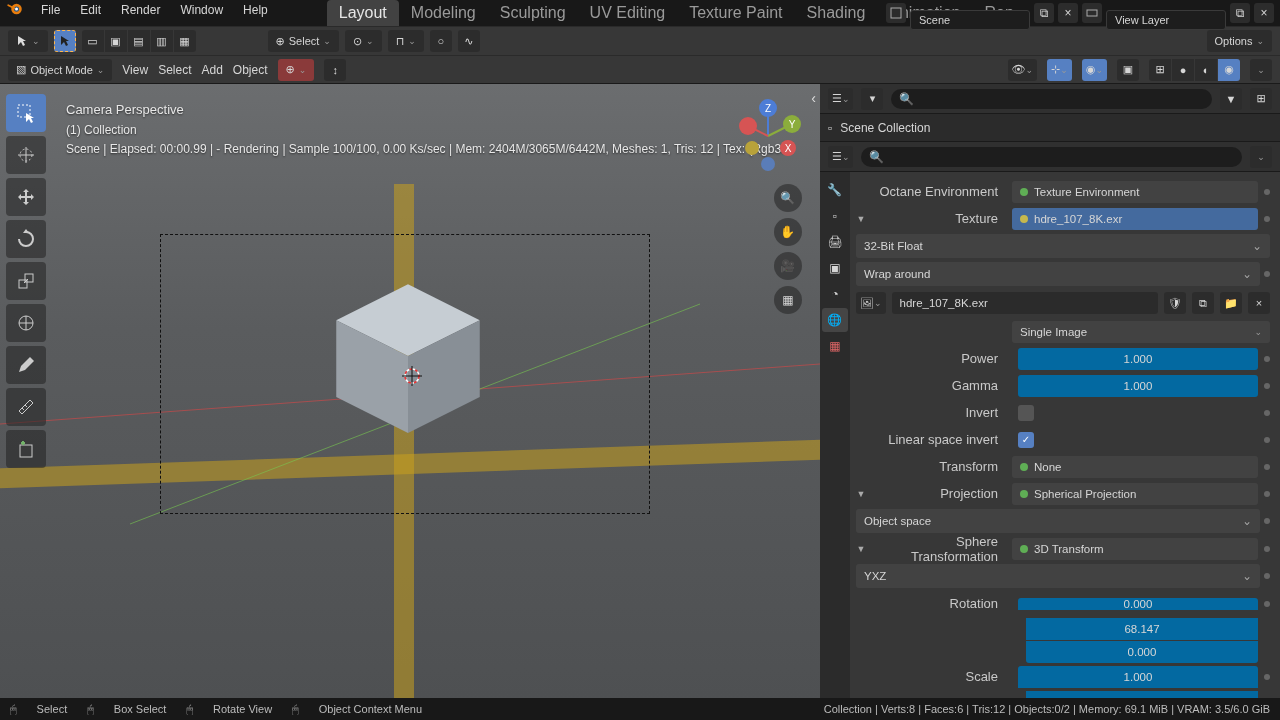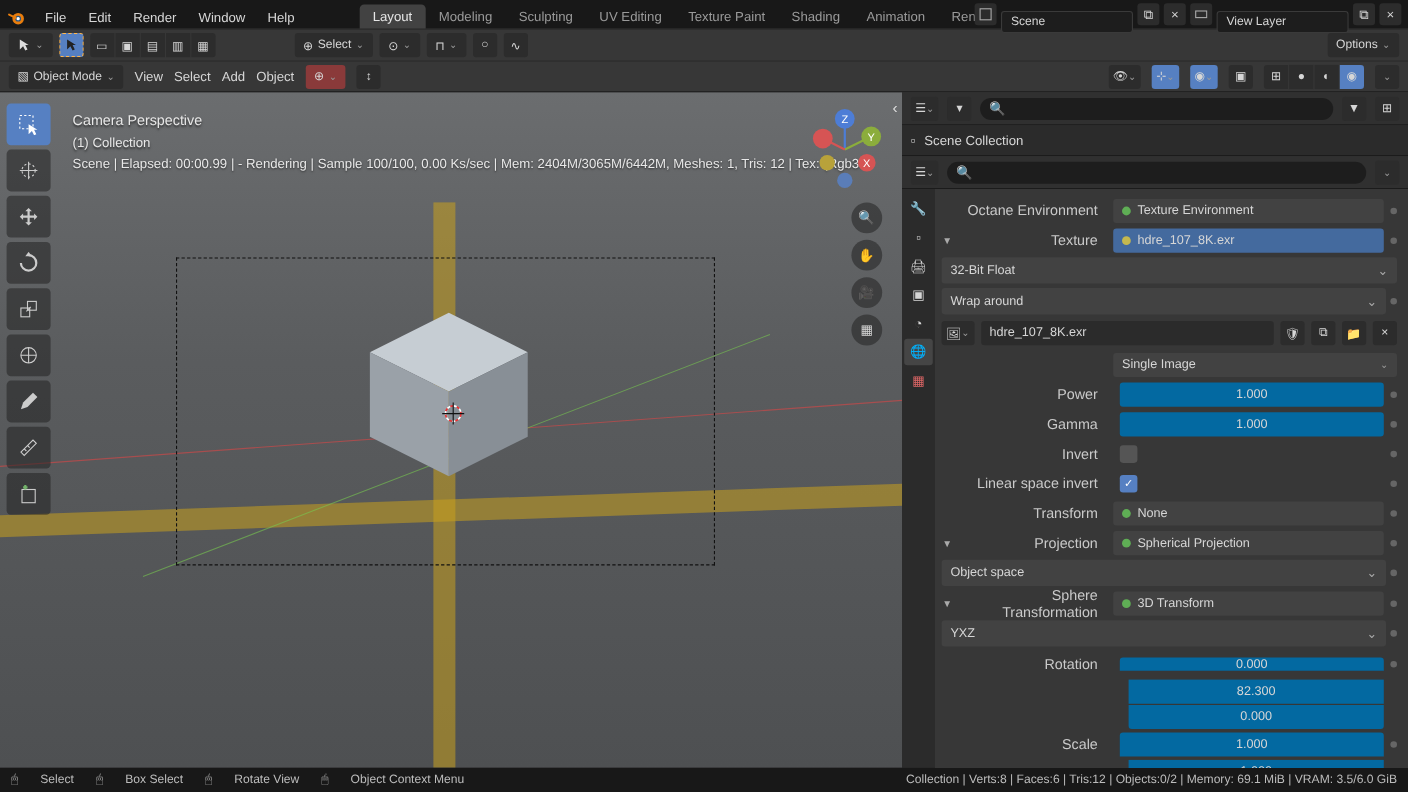--- a/index.html
+++ b/index.html
@@ -1,24 +1,24 @@
 <!DOCTYPE html>
 <html><head>
 <meta charset="utf-8">
 <style>
 * { margin: 0; padding: 0; box-sizing: border-box; font-family: -apple-system, "Segoe UI", sans-serif; }
 body { width: 1280px; height: 720px; background: #232323; color: #d6d6d6; font-size: 12px; overflow: hidden; position: relative; }
 
 
-.menubar { height: 26px; background: #181818; display: flex; align-items: flex-end; padding: 0 6px; gap: 2px; }
+.menubar { height: 26px; background: #181818; display: flex; align-items: flex-start; padding: 0 6px; gap: 2px; }
 .menubar .logo { width: 18px; height: 18px; margin-right: 6px; }
 .menubar .mi { padding: 3px 9px; border-radius: 3px; cursor: default; font-size: 12px; }
 .menubar .spacer { width: 36px; }
 .tablist { display: flex; align-items: center; gap: 0; margin-left: 10px; }
-.tab { padding: 4px 12px; font-size: 12px; color: #9a9a9a; border-radius: 4px 4px 0 0; }
+.tab { padding: 4px 12px; font-size: 16px; color: #9a9a9a; border-radius: 4px 4px 0 0; }
 .tab.active { background: #424242; color: #e6e6e6; }
 .right-header { position: absolute; right: 0; top: 0; height: 26px; display: flex; align-items: center; gap: 4px; padding-right: 6px; }
 .hdr-field { background: #1d1d1d; border: 1px solid #3a3a3a; border-radius: 3px; height: 20px; padding: 0 8px; display: flex; align-items: center; min-width: 120px; font-size: 11px; margin-top: 13px; }
 .hdr-btn { width: 20px; height: 20px; background: #2c2c2c; border-radius: 3px; display: flex; align-items: center; justify-content: center; }
 
 
 .toolbar2 { height: 30px; background: #373737; display: flex; align-items: center; padding: 0 8px; gap: 6px; border-top: 1px solid #2a2a2a; border-bottom: 1px solid #2a2a2a; }
 .tbtn { height: 22px; min-width: 22px; background: #2c2c2c; border-radius: 3px; display: flex; align-items: center; justify-content: center; padding: 0 4px; font-size: 11px; }
 .tbtn.sel { background: #5680c2; }
 .tbtn-group { display: flex; gap: 1px; }
@@ -452,21 +452,21 @@
             <div class="lbl">Rotation</div>
             <span class="dot blue"></span>
             <div style="flex:1;display:flex;flex-direction:column;gap:1px">
               <div class="fld numeric" style="border-radius:3px 3px 0 0">0.000</div>
             </div>
             <span class="pin-dot"></span>
           </div>
           <div class="prow" style="height:23px">
               <div class="lbl"></div>
               <span style="width:8px"></span>
-              <div class="fld numeric" style="border-radius:0">82.300</div>
+              <div class="fld numeric" style="border-radius:0">68.147</div>
               <span style="width:6px"></span>
             </div>
           <div class="prow" style="height:23px">
               <div class="lbl"></div>
               <span style="width:8px"></span>
               <div class="fld numeric" style="border-radius:0 0 3px 3px">0.000</div>
               <span style="width:6px"></span>
             </div>
 
           <div class="prow">

